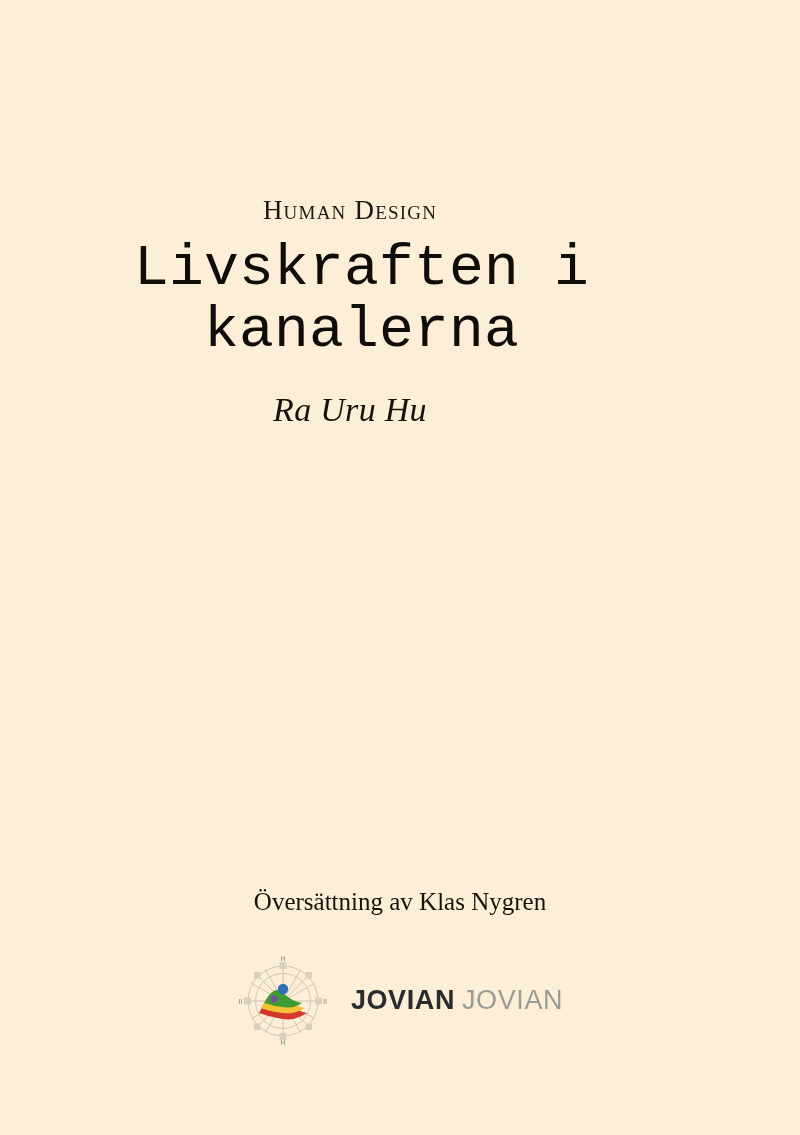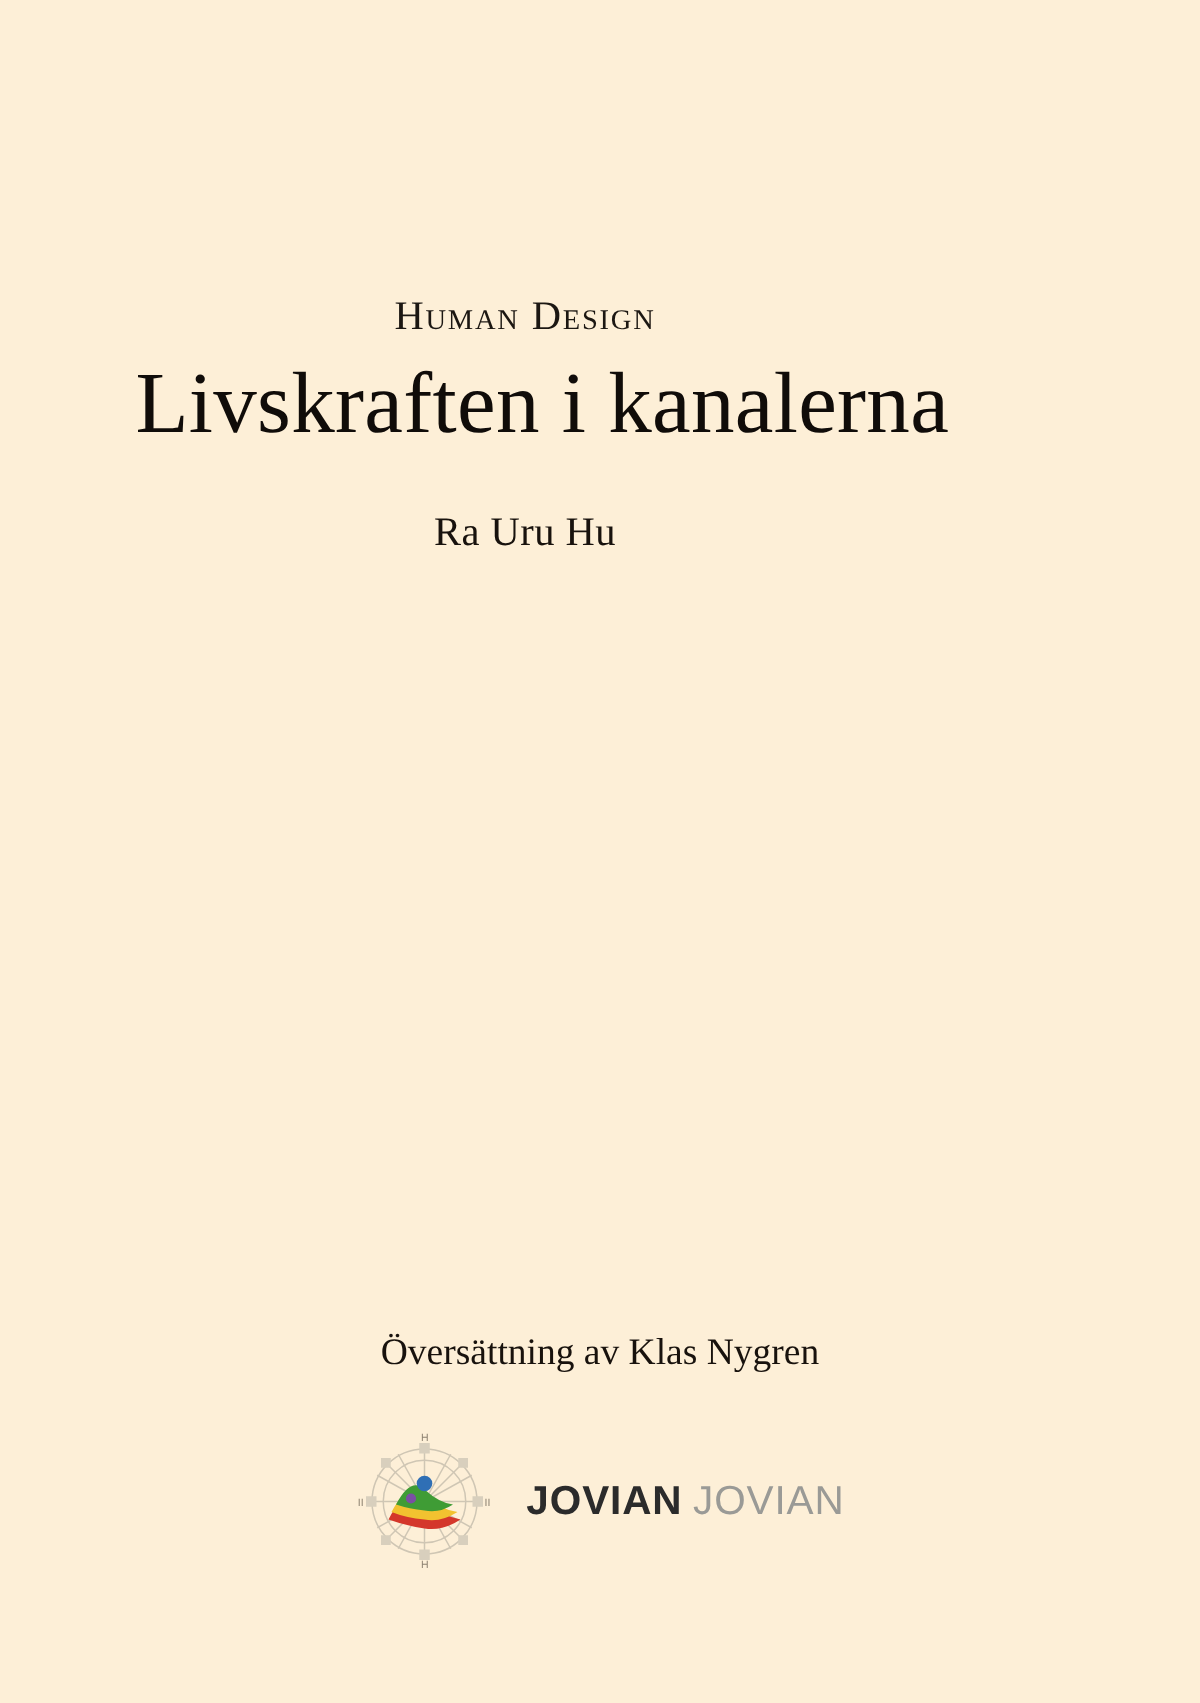--- a/index.html
+++ b/index.html
@@ -37,35 +37,36 @@
     font-family: "Liberation Serif", serif;
     font-size: 27px;
     letter-spacing: 1.2px;
     color: #1c1712;
     font-variant: small-caps;
     text-transform: capitalize;
     line-height: 1.1;
   }
 
   .main-title {
-    font-family: Liberation Serif, serif;
+    font-family: Liberation Mono, monospace;
     font-size: 58px;
     font-weight: 400;
     color: #100c09;
     margin-top: 12px;
     line-height: 1.08;
     letter-spacing: 0.2px;
     padding-left: 23px;
   }
 
   .author {
     font-family: "Liberation Serif", serif;
-    font-size: 27px;
+    font-style: italic;
+    font-size: 34px;
     color: #18120d;
-    margin-top: 39px;
+    margin-top: 28px;
     letter-spacing: 0.3px;
   }
 
   .translator {
     position: absolute;
     top: 888px;
     left: 0;
     width: 800px;
     text-align: center;
     font-family: "Liberation Serif", serif;

